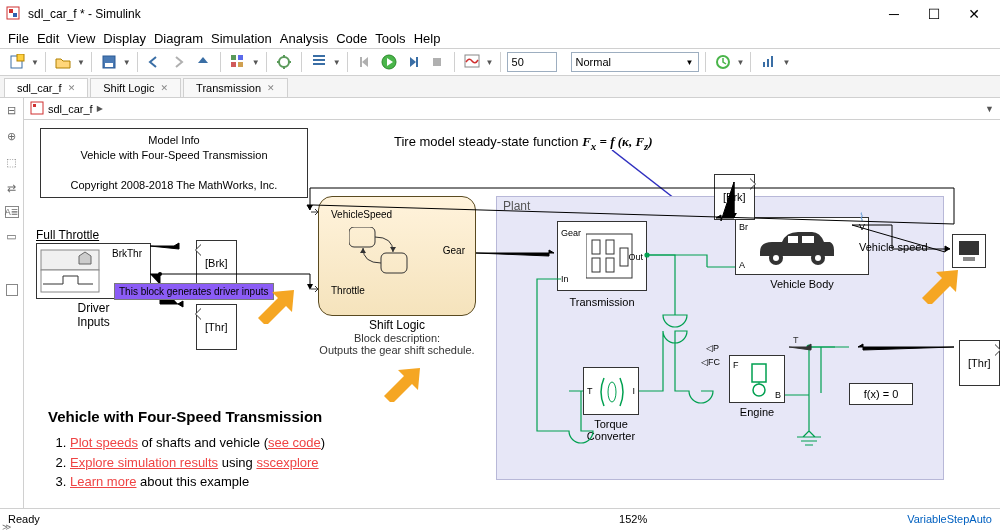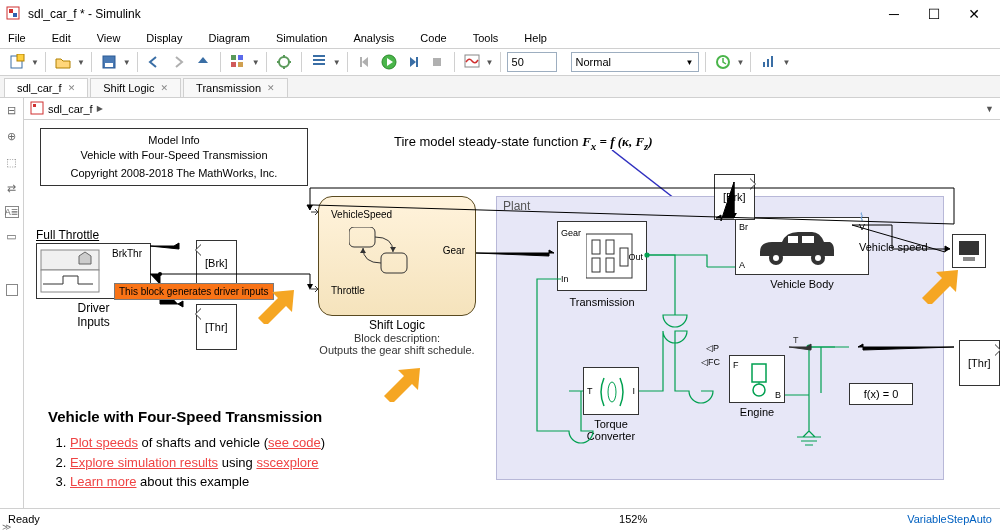--- a/index.html
+++ b/index.html
@@ -2,21 +2,21 @@
 <html><head>
 <meta charset="utf-8">
 <style>
 * { box-sizing: border-box; margin: 0; padding: 0; }
 body { font-family: "Segoe UI", Arial, sans-serif; font-size: 11px; background: #fff; width: 1000px; height: 532px; overflow: hidden; position: relative; }
 .titlebar { height: 28px; display: flex; align-items: center; padding: 0 6px; background: #fff; }
 .titlebar .icon { width: 16px; height: 16px; margin-right: 6px; }
 .titlebar-title { font-size: 12px; }
 .winbtns { margin-left: auto; display: flex; }
 .winbtn { width: 40px; height: 26px; display: flex; align-items: center; justify-content: center; font-size: 14px; }
-.menubar { height: 20px; display: flex; gap: 26px; padding: 0 8px; align-items: center; font-size: 11px; text-align: center; }
+.menubar { height: 20px; display: flex; gap: 8px; padding: 0 8px; align-items: center; font-size: 13px; text-align: center; }
 .toolbar { height: 28px; border-top: 1px solid #d0d0d0; border-bottom: 1px solid #d0d0d0; display: flex; align-items: center; padding: 0 6px; gap: 2px; }
 .tbtn { width: 22px; height: 22px; display: flex; align-items: center; justify-content: center; border: 1px solid transparent; border-radius: 2px; }
 .tbtn svg { display: block; }
 .tsep { width: 1px; height: 20px; background: #d0d0d0; margin: 0 4px; }
 .tdrop { font-size: 8px; color: #555; padding-left: 1px; }
 .tinput { width: 50px; height: 20px; border: 1px solid #9daec0; font-size: 11px; padding: 0 4px; }
 .tselect { width: 128px; height: 20px; border: 1px solid #9daec0; font-size: 11px; padding: 0 4px; background: #fff; display: flex; align-items: center; justify-content: space-between; }
 .tabbar { height: 22px; display: flex; align-items: flex-end; padding: 0 4px; border-bottom: 1px solid #d0d0d0; background: #f4f4f4; }
 .tab { padding: 3px 12px; font-size: 11px; border: 1px solid #d0d0d0; border-bottom: none; background: #f8f8f8; margin-right: 2px; display: flex; align-items: center; gap: 6px; }
 .tab.active { background: #fff; }
@@ -30,21 +30,21 @@
 .statusbar { height: 20px; border-top: 1px solid #d0d0d0; display: flex; align-items: center; padding: 0 8px; font-size: 11px; }
 .modelinfo { position: absolute; left: 16px; top: 8px; width: 268px; border: 1px solid #333; padding: 4px 8px; text-align: center; font-size: 11px; line-height: 1.4; }
 .driverblk { position: absolute; left: 12px; top: 108px; width: 115px; }
 .driverblk .blk { border: 1px solid #333; height: 56px; background: #fff; display: flex; }
 .driverblk .lbl { font-size: 12px; }
 .tagbox { position: absolute; border: 1px solid #333; background: #fff; font-size: 11px; padding: 16px 8px; }
 .tagbox.arrow-left::before { content: ""; position: absolute; left: -8px; top: 3px; border: 6px solid transparent; border-right-color: #333; }
 .tagbox.arrow-left::after { content: ""; position: absolute; left: -6px; top: 4px; border: 5px solid transparent; border-right-color: #fff; }
 .tagbox.arrow-right::before { content: ""; position: absolute; right: -8px; top: 3px; border: 6px solid transparent; border-left-color: #333; }
 .tagbox.arrow-right::after { content: ""; position: absolute; right: -6px; top: 4px; border: 5px solid transparent; border-left-color: #fff; }
-.tooltip { position: absolute; border: 1px solid #7a7a7a; background: #f97316; font-size: 10px; padding: 2px 4px; }
+.tooltip { position: absolute; border: 1px solid #7a7a7a; background: #8b5cf6; font-size: 10px; padding: 2px 4px; }
 .shiftlogic { position: absolute; left: 294px; top: 76px; width: 158px; }
 .shiftlogic .blk { height: 120px; border: 1.5px solid #5a4a20; background: linear-gradient(#fff3dc, #f5e3bc); border-radius: 14px; position: relative; font-size: 11px; }
 .plant { position: absolute; left: 472px; top: 76px; width: 448px; height: 284px; background: #e7e7f7; border: 1px solid #b8b8d8; }
 .plant-title { font-size: 12px; position: absolute; left: 6px; top: 2px; color: #555; }
 .subblk { position: absolute; border: 1px solid #333; background: #fff; font-size: 10px; }
 .subblk .title { text-align: center; font-size: 11px; position: absolute; width: 100%; }
 .instr { position: absolute; left: 24px; top: 288px; width: 360px; font-size: 13px; }
 .instr h3 { font-size: 15px; font-weight: bold; margin-bottom: 8px; }
 .instr ol { padding-left: 22px; line-height: 1.5; }
 .instr a { color: #ef4444; text-decoration: underline; }
@@ -242,21 +242,21 @@
           </svg></span>
       <span>sdl_car_f</span>
       <span style="font-size:8px;color:#555">▶</span>
       <span style="margin-left:auto;font-size:9px;color:#555">▼</span>
     </div>
     <div class="canvas">
 
       <div class="modelinfo">
         <div>Model Info</div>
         <div>Vehicle with Four-Speed Transmission</div>
-        <div style="margin-top:2px">Copyright 2008-2018 The MathWorks, Inc.</div>
+        <div style="margin-top:14px">Copyright 2008-2018 The MathWorks, Inc.</div>
       </div>
 
       <div class="driverblk">
         <div class="lbl" style="text-decoration:underline;margin-bottom:1px">Full Throttle</div>
         <div class="blk">
           <svg width="75" height="54">
               <rect x="4" y="6" width="58" height="20" fill="#f0f0f0" stroke="#888"></rect>
               <rect x="4" y="26" width="58" height="22" fill="#fff" stroke="#888"></rect>
               <path d="M6 40 h20 v-8 h15 v8 h15" fill="none" stroke="#333"></path>
               <path d="M42 12 l6 -4 l6 4 v8 h-12 z" fill="#ccc" stroke="#666"></path>

